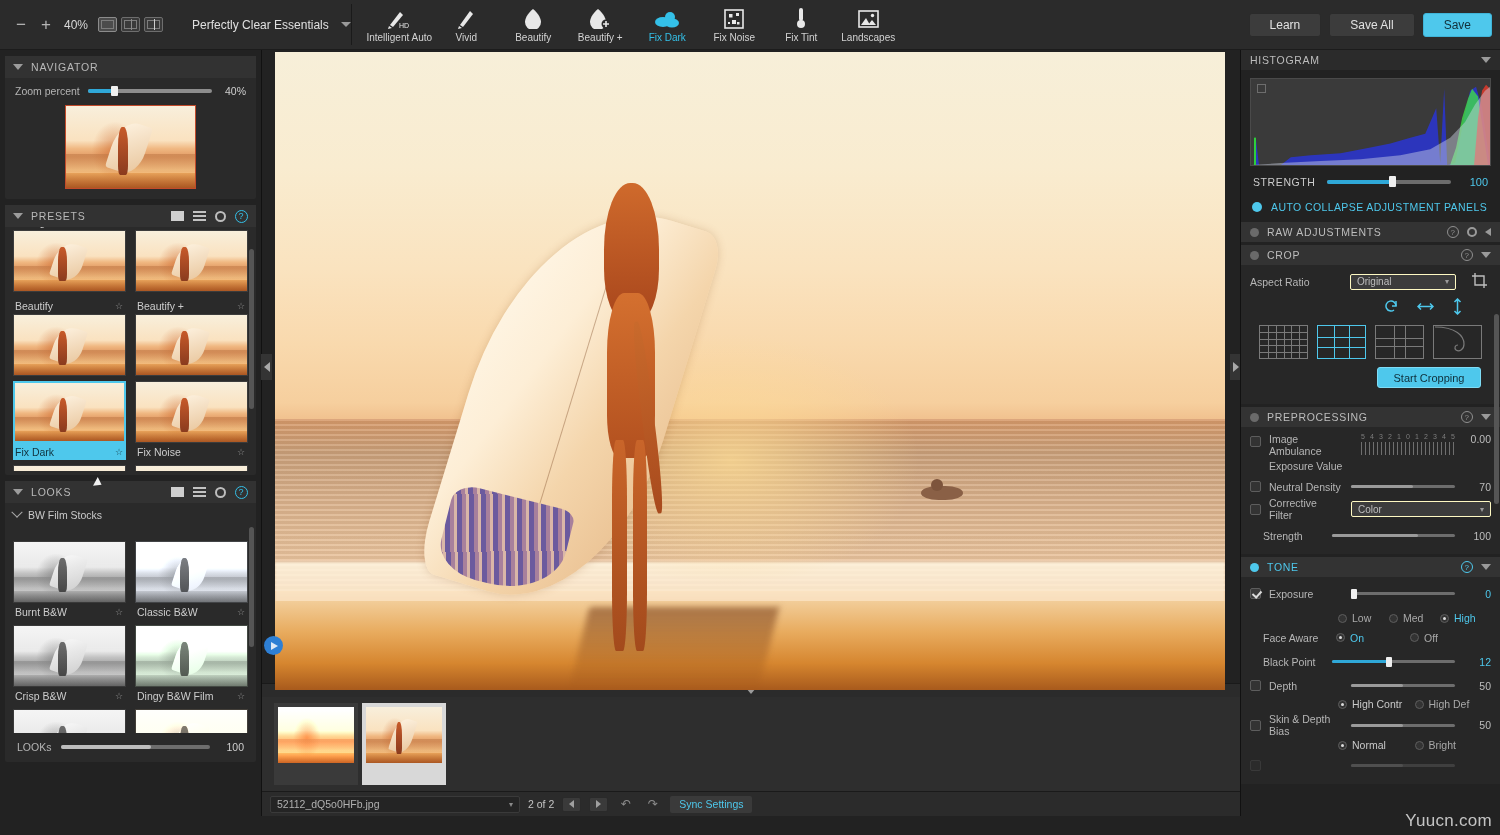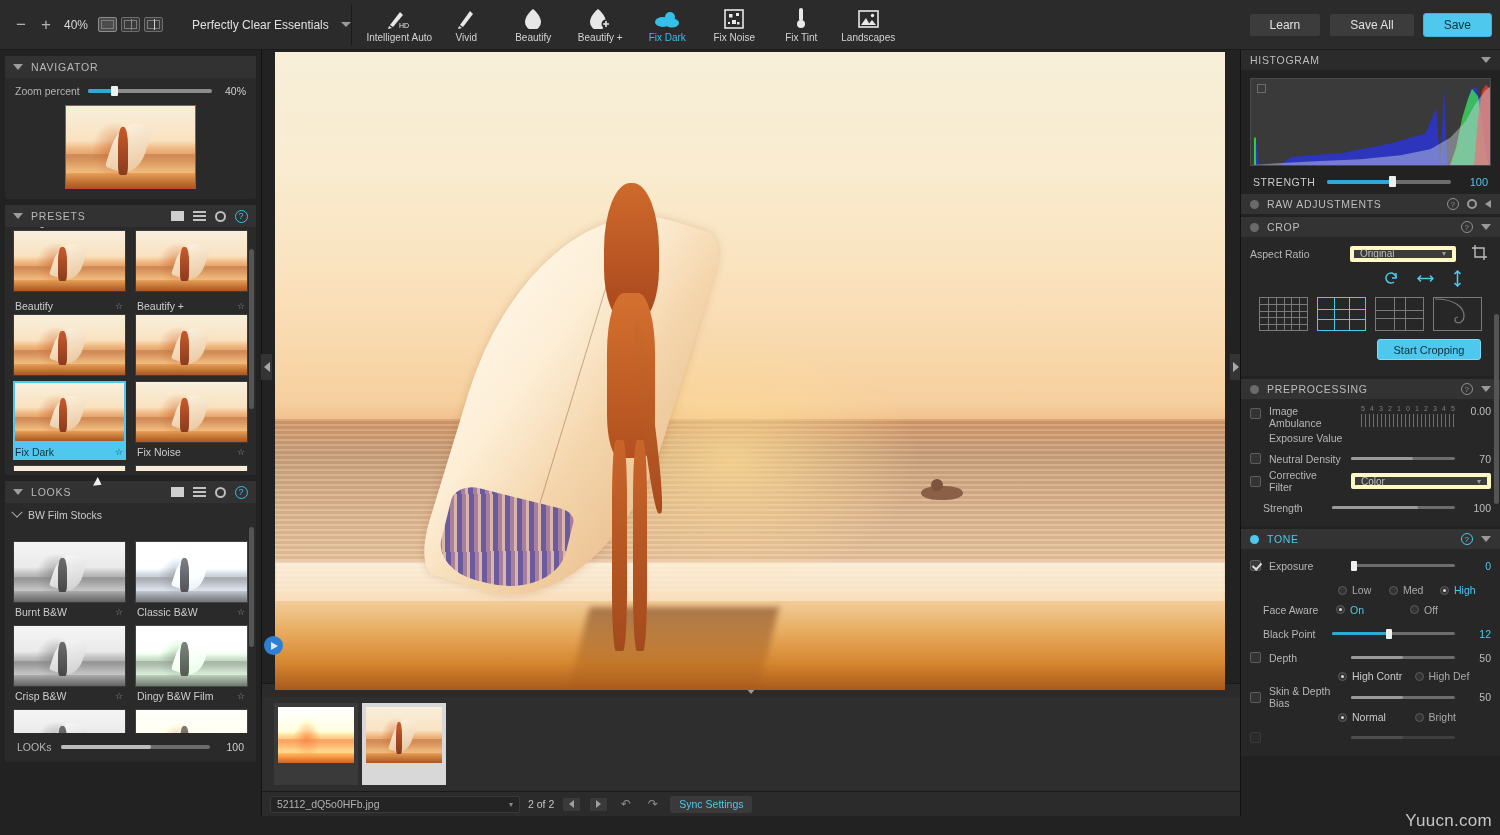--- a/index.html
+++ b/index.html
@@ -311,21 +311,21 @@
   .cb { width:11px;height:11px;border:1px solid #5d5d5d;background:#333;border-radius:2px;flex:none;}
   .cb.checked { background:#3a3a3a; position:relative; }
   .cb.checked::after{content:"";position:absolute;left:3px;top:0px;width:4px;height:7px;
      border-right:2px solid #dcdcdc;border-bottom:2px solid #dcdcdc;transform:rotate(42deg);}
   .sl { flex:1; height:3px; background:#6d6d6d; border-radius:2px; position:relative; }
   .sl .f { position:absolute;left:0;top:0;bottom:0;background:#2fa8d8;border-radius:2px; }
   .sl .k { position:absolute;top:-3.5px;width:6px;height:10px;background:#efefef;border-radius:1px; }
   .sl.grey .f{background:#9a9a9a;}
 
   .select {
-    height:16px; background:#3c3c3c; border:4px solid #fef9c3; border-radius:2px;
+    height:16px; background:#3c3c3c; border:1px solid #fef9c3; border-radius:2px;
     display:flex; align-items:center; padding:0 6px; font-size:10px; color:#bfbfbf; flex:1;text-align:center;
   }
   .select .dd{margin-left:auto;font-size:8px;color:#9a9a9a;}
 
   .crop-icons { display:flex; align-items:center; justify-content:flex-end; gap:18px; padding:6px 28px 4px 0; color:#4ec8ec; }
   .crop-grids { display:flex; gap:9px; justify-content:center; padding:4px 0 6px; }
   .cg { width:49px; height:34px; border:1px solid #7a7a7a; position:relative; }
   .cg.on { border-color:#4ec8ec; }
   .cg .v, .cg .h { position:absolute; background:#7a7a7a; }
   .cg.on .v, .cg.on .h { background:#4ec8ec; }
@@ -806,20 +806,24 @@
 
       <div class="strength-row">
         <span class="lbl">STRENGTH</span>
         <div class="sl" style="height:4px;">
           <div class="f" style="width:52%"></div>
           <div class="k" style="left:50%;width:7px;height:11px;top:-4px;"></div>
         </div>
         <span class="val">100</span>
       </div>
 
+      <div class="autocollapse">
+        <span class="dotb"></span>
+        <span class="txt">AUTO COLLAPSE ADJUSTMENT PANELS</span>
+      </div>
 
       <div class="rsec">
         <div class="rhead">
           <span class="bullet"></span>
           <span class="name">RAW ADJUSTMENTS</span>
           <span class="spacer"></span>
           <span class="help-sm">?</span>
           <span class="gear-sm"></span>
           <span class="tri-sm-l"></span>
         </div>

